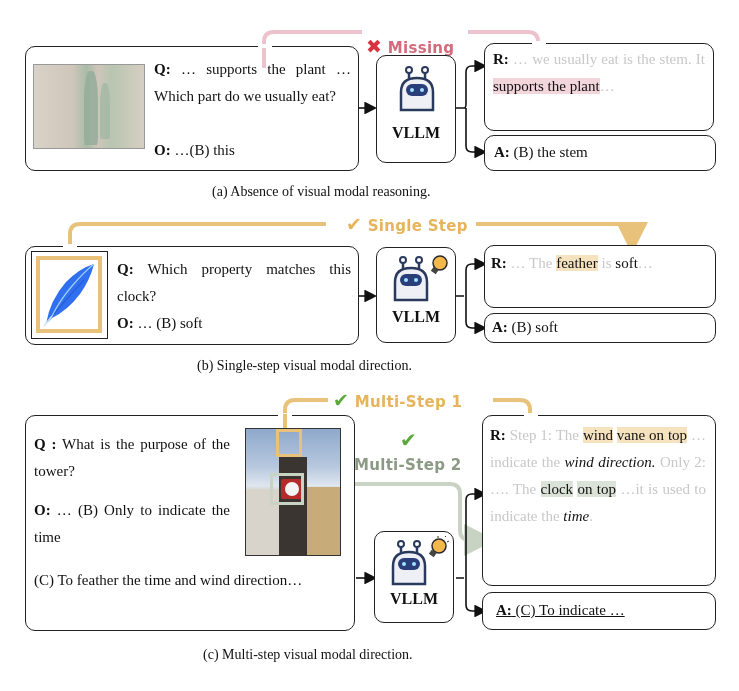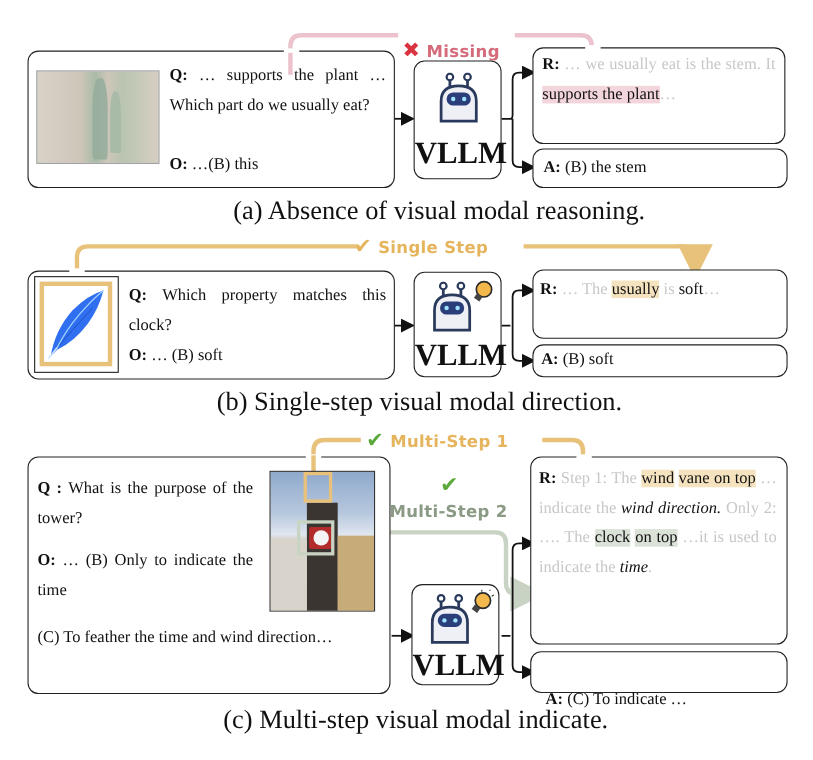--- a/index.html
+++ b/index.html
@@ -6,23 +6,23 @@
   body { width: 739px; height: 691px; position: relative; overflow: hidden;
          font-family: "Liberation Serif", "DejaVu Serif", serif; color: #111; }
   .abs { position: absolute; }
   .box { position: absolute; border: 1.6px solid #222; border-radius: 10px; background: #fff; box-sizing: border-box; }
   .txt { position: absolute; font-size: 15px; line-height: 27px; }
   .b { font-weight: bold; }
   .grey { color: #c8c8c8; }
   .hl-pink { background: #f3d5dc; }
   .hl-gold { background: #f5e3bf; }
   .hl-sage { background: #dbe2d8; }
-  .caption { position: absolute; font-size: 24px; line-height: 26px; white-space: nowrap; text-align: right; }
+  .caption { position: absolute; font-size: 14px; line-height: 26px; white-space: nowrap; text-align: right; }
   .label-hand { position: absolute; font-family: "DejaVu Sans", sans-serif; font-weight: bold; font-size: 15px; white-space: nowrap; letter-spacing: 0.3px; }
-  .vllm-label { position: absolute; font-weight: bold; font-size: 28px; left: 0; right: 0; text-align: center; }
+  .vllm-label { position: absolute; font-weight: bold; font-size: 16px; left: 0; right: 0; text-align: center; }
   .just { text-align: justify; text-align-last: left; }
   svg.overlay { position: absolute; left: 0; top: 0; pointer-events: none; }
   .img { position: absolute; box-sizing: border-box; overflow: hidden; }
 </style>
 </head>
 <body>
 
 <svg class="overlay" width="739" height="691">
   <defs>
     <marker id="arrBlack" markerWidth="8" markerHeight="8" refX="6" refY="4" orient="auto">
@@ -141,21 +141,21 @@
 
 <div class="txt just" style="left:117px; top:256px; width:234px;">
   <span class="b">Q:</span>
   <span>Which property matches this clock?</span>
 </div>
 <div class="txt" style="left:117px; top:310px;">
   <span class="b">O:</span>
   <span>… (B) soft</span>
 </div>
 
-<div class="label-hand" style="left:322px; top:213px; color:#e5b45c;">
+<div class="label-hand" style="left:346px; top:213px; color:#e5b45c;">
   <span style="color:#e5b45c; font-size:19px;">✔</span>
   <span>Single Step</span>
 </div>
 
 <div class="box" style="left:376px; top:247px; width:80px; height:96px;">
   <div class="abs" style="left:14px; top:8px; width:40px; height:48px;">
     <svg width="40" height="48" viewBox="0 0 40 48">
       <line x1="12" y1="4" x2="12" y2="14" stroke="#2a3a5c" stroke-width="2.5"></line>
       <line x1="28" y1="4" x2="28" y2="14" stroke="#2a3a5c" stroke-width="2.5"></line>
       <circle cx="12" cy="4" r="3" fill="#fff" stroke="#2a3a5c" stroke-width="2"></circle>
@@ -172,21 +172,21 @@
       <rect x="3" y="14" width="6" height="5" transform="rotate(35 6 16)" fill="#444"></rect>
     </svg>
   </div>
   <div class="vllm-label" style="top:60px;">VLLM</div>
 </div>
 
 <div class="box" style="left:484px; top:245px; width:232px; height:63px;"></div>
 <div class="txt just" style="left:491px; top:250px; width:214px;">
   <span class="b">R:</span>
   <span class="grey">… The</span>
-  <span class="hl-gold">usually</span>
+  <span class="hl-gold">feather</span>
   <span class="grey">is</span>
   <span>soft</span><span class="grey">…</span>
 </div>
 
 <div class="box" style="left:484px; top:313px; width:232px; height:30px;"></div>
 <div class="txt" style="left:492px; top:314px;text-align:center;">
   <span class="b">A:</span>
   <span>(B) soft</span>
 </div>
 
@@ -268,18 +268,18 @@
   <span class="grey">… indicate the</span>
   <i>wind direction.</i>
   <span class="grey">Only 2: …. The</span>
   <span class="hl-sage">clock</span>
   <span class="hl-sage">on top</span>
   <span class="grey">…it is used to indicate the</span>
   <i>time</i><span class="grey">.</span>
 </div>
 
 <div class="box" style="left:482px; top:592px; width:234px; height:38px;"></div>
-<div class="txt" style="left:496px; top:623px;">
+<div class="txt" style="left:496px; top:597px;text-decoration:underline;">
   <span class="b">A:</span>
   <span>(C) To indicate …</span>
 </div>
 
-<div class="caption" style="left:203px; top:642px;">(c) Multi-step visual modal indicate.</div>
+<div class="caption" style="left:203px; top:642px;">(c) Multi-step visual modal direction.</div>
 
 </body></html>

